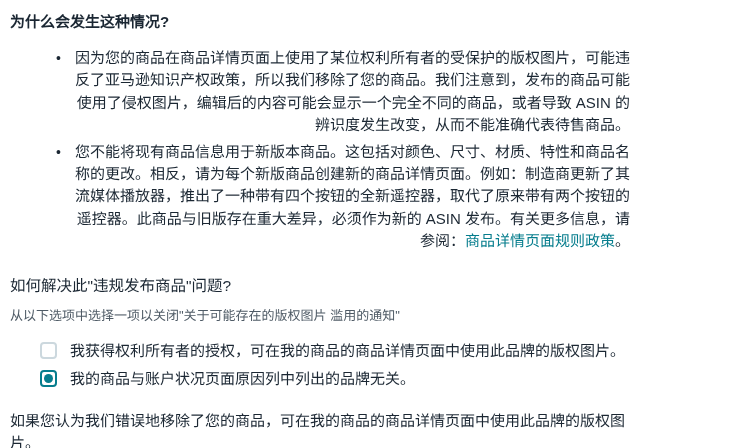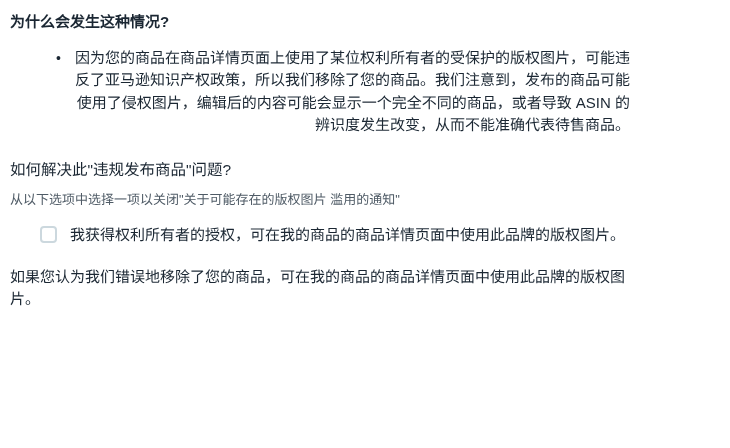--- a/index.html
+++ b/index.html
@@ -116,31 +116,40 @@
 <body>
 
 <div class="page">
 
   <h2 class="h1">为什么会发生这种情况?</h2>
 
   <ul class="why-list">
     <li>
       <span>因为您的商品在商品详情页面上使用了某位权利所有者的受保护的版权图片，可能违反了亚马逊知识产权政策，所以我们移除了您的商品。我们注意到，发布的商品可能使用了侵权图片，编辑后的内容可能会显示一个完全不同的商品，或者导致 ASIN 的辨识度发生改变，从而不能准确代表待售商品。</span>
     </li>
+    <li>
+      <span>您不能将现有商品信息用于新版本商品。这包括对颜色、尺寸、材质、特性和商品名称的更改。相反，请为每个新版商品创建新的商品详情页面。例如：制造商更新了其流媒体播放器，推出了一种带有四个按钮的全新遥控器，取代了原来带有两个按钮的遥控器。此商品与旧版存在重大差异，必须作为新的 ASIN 发布。有关更多信息，请参阅：</span><a class="inline-link">商品详情页面规则政策</a><span>。</span>
+    </li>
   </ul>
 
   <h2 class="h2">如何解决此"违规发布商品"问题?</h2>
 
   <p class="instruction">从以下选项中选择一项以关闭"关于可能存在的版权图片 滥用的通知"</p>
 
   <div class="options">
 
     <div class="option-row">
       <span class="checkbox"></span>
       <span class="option-label">我获得权利所有者的授权，可在我的商品的商品详情页面中使用此品牌的版权图片。</span>
     </div>
 
+    <div class="option-row">
+      <span class="radio">
+          <span class="dot"></span>
+        </span>
+      <span class="option-label">我的商品与账户状况页面原因列中列出的品牌无关。</span>
+    </div>
 
   </div>
 
   <p class="footer-note">如果您认为我们错误地移除了您的商品，可在我的商品的商品详情页面中使用此品牌的版权图片。</p>
 
 </div>
 
 </body></html>

